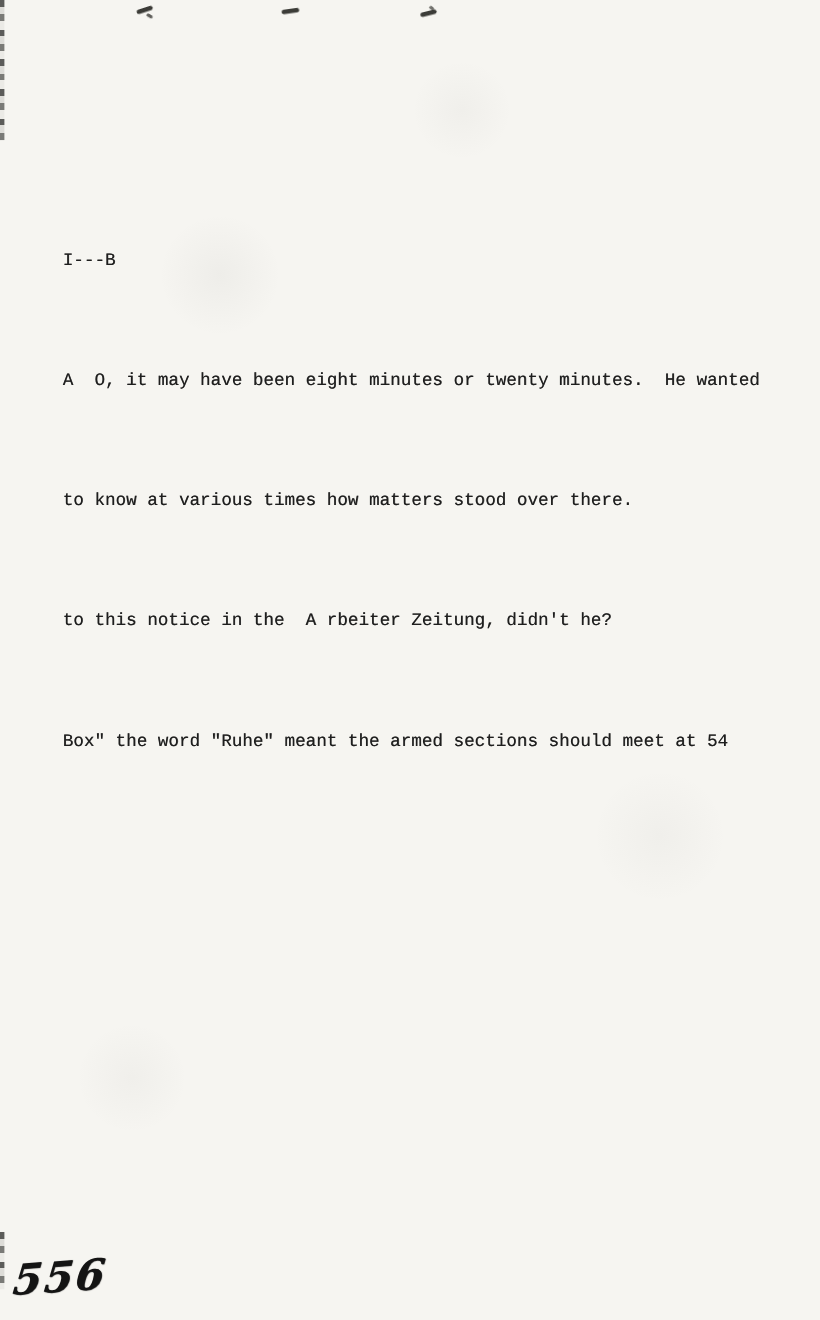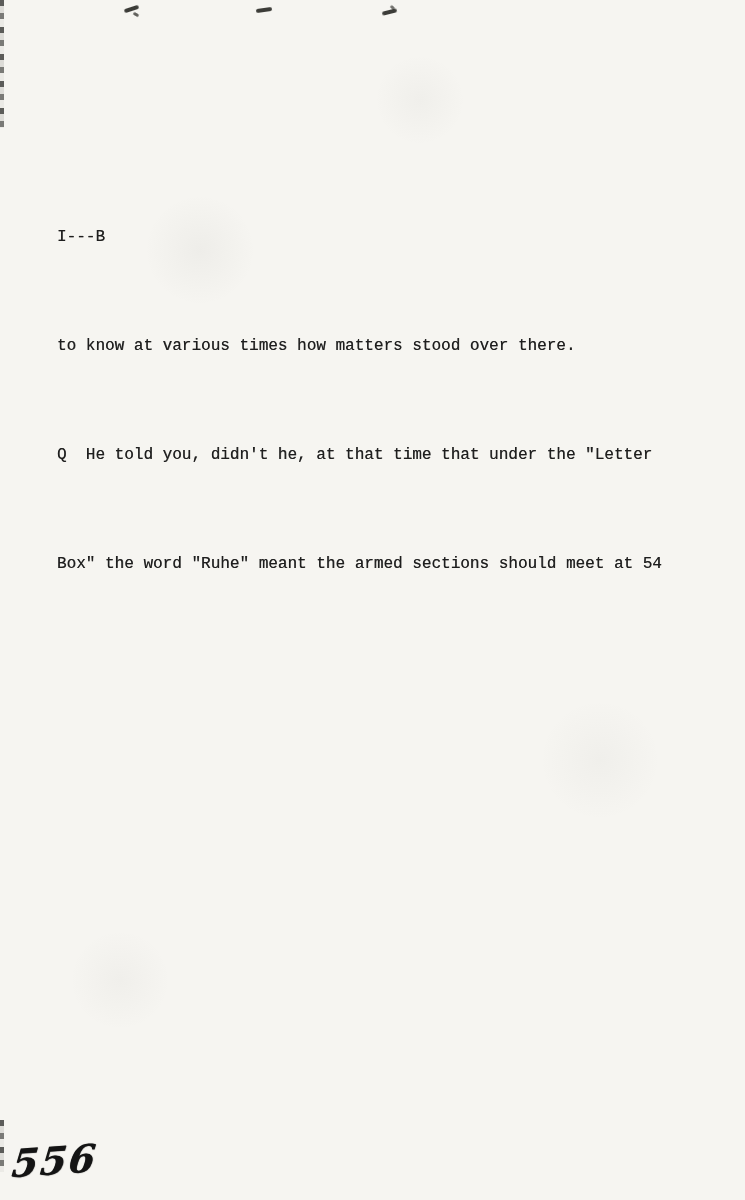--- a/index.html
+++ b/index.html
@@ -77,22 +77,23 @@
 <div class="edge-artifact edge-bottom"></div>
 
 <div class="smudge smudge-1"></div>
 <div class="smudge smudge-1b"></div>
 <div class="smudge smudge-2"></div>
 <div class="smudge smudge-3"></div>
 <div class="smudge smudge-3b"></div>
 
 <div class="transcript">
   <div class="line">I---B</div>
+  <div class="line">A  O, it may have been eight minutes or twenty minutes.  He wanted</div>
   <div class="line">to know at various times how matters stood over there.</div>
-  <div class="line">Q  He told you, didn't he, at that time that under the "Letter</div>
+  <div class="line">to this notice in the  A rbeiter Zeitung, didn't he?</div>
   <div class="line">Box" the word "Ruhe" meant the armed sections should meet at 54</div>
   
   
   
   
   
   
   
   
   

